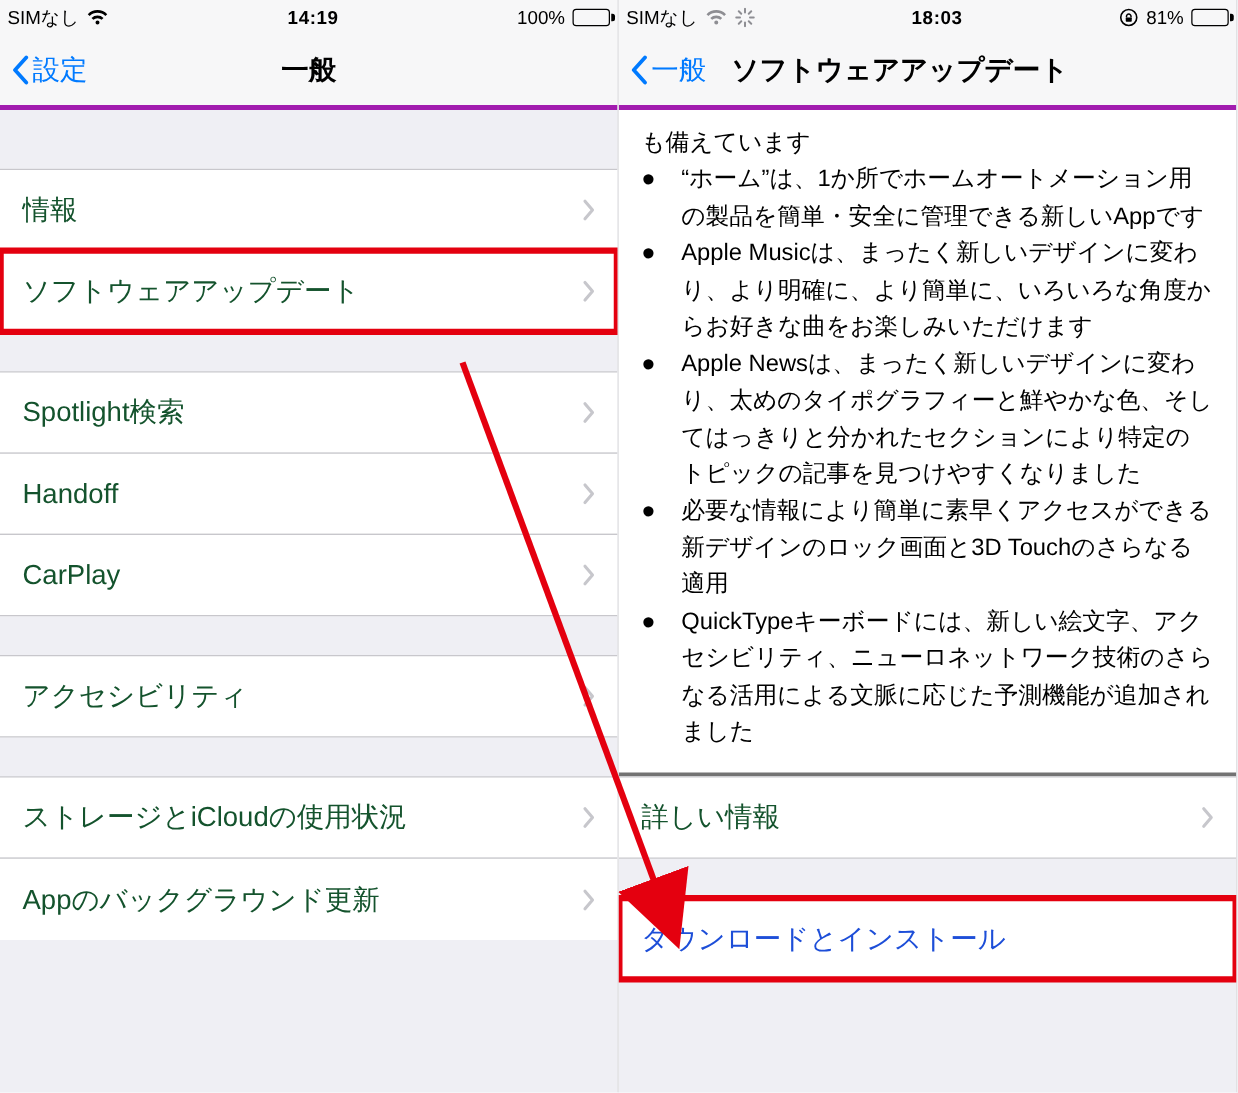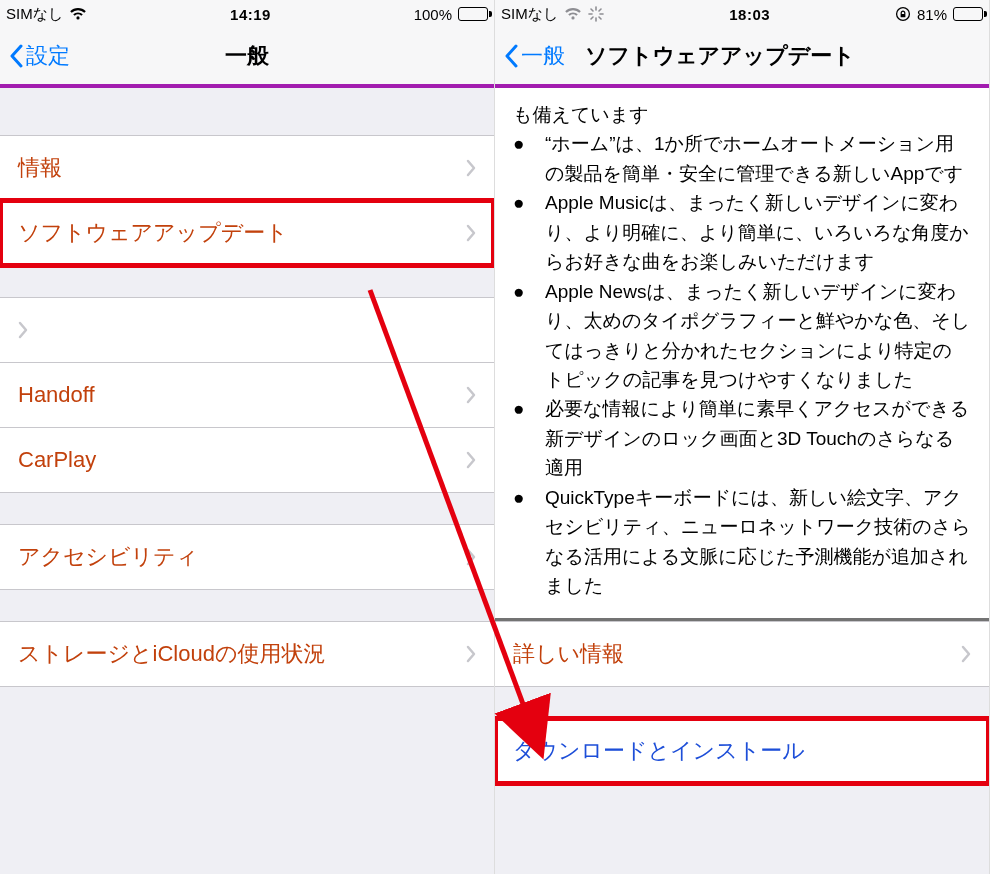--- a/index.html
+++ b/index.html
@@ -76,21 +76,21 @@
     height: 66px;
     background: #fff;
     border-top: 1px solid #c8c7cc;
     border-bottom: 1px solid #c8c7cc;
     margin-top: -1px;
     display: flex;
     align-items: center;
     justify-content: space-between;
     padding: 0 18px;
     font-size: 22px;
-    color: #c2410c;
+    color: #14532d;
     cursor: pointer;
   }
   .row + .row { border-top: 1px solid #c8c7cc; }
   .row .chevron { color: #c7c7cc; }
   .row.blue { color: #1d4ed8; }
 
   .highlight {
     outline: 5px solid #e4000f;
     outline-offset: -3px;
     position: relative;
@@ -170,20 +170,21 @@
     <span class="chevron">
       <svg width="10" height="18" viewBox="0 0 10 18">
           <path d="M2 2l6 7-6 7" stroke="#c7c7cc" stroke-width="2.5" fill="none" stroke-linecap="round" stroke-linejoin="round"></path>
         </svg>
     </span>
   </div>
 
   <div class="group-spacer sm"></div>
 
   <div class="row">
+    <span>Spotlight検索</span>
     <span class="chevron">
       <svg width="10" height="18" viewBox="0 0 10 18">
           <path d="M2 2l6 7-6 7" stroke="#c7c7cc" stroke-width="2.5" fill="none" stroke-linecap="round" stroke-linejoin="round"></path>
         </svg>
     </span>
   </div>
   <div class="row">
     <span>Handoff</span>
     <span class="chevron">
       <svg width="10" height="18" viewBox="0 0 10 18">
@@ -208,20 +209,28 @@
       <svg width="10" height="18" viewBox="0 0 10 18">
           <path d="M2 2l6 7-6 7" stroke="#c7c7cc" stroke-width="2.5" fill="none" stroke-linecap="round" stroke-linejoin="round"></path>
         </svg>
     </span>
   </div>
 
   <div class="group-spacer sm"></div>
 
   <div class="row">
     <span>ストレージとiCloudの使用状況</span>
+    <span class="chevron">
+      <svg width="10" height="18" viewBox="0 0 10 18">
+          <path d="M2 2l6 7-6 7" stroke="#c7c7cc" stroke-width="2.5" fill="none" stroke-linecap="round" stroke-linejoin="round"></path>
+        </svg>
+    </span>
+  </div>
+  <div class="row" style="border-bottom:none;">
+    <span>Appのバックグラウンド更新</span>
     <span class="chevron">
       <svg width="10" height="18" viewBox="0 0 10 18">
           <path d="M2 2l6 7-6 7" stroke="#c7c7cc" stroke-width="2.5" fill="none" stroke-linecap="round" stroke-linejoin="round"></path>
         </svg>
     </span>
   </div>
 </div>
 
 <div class="phone">
 

